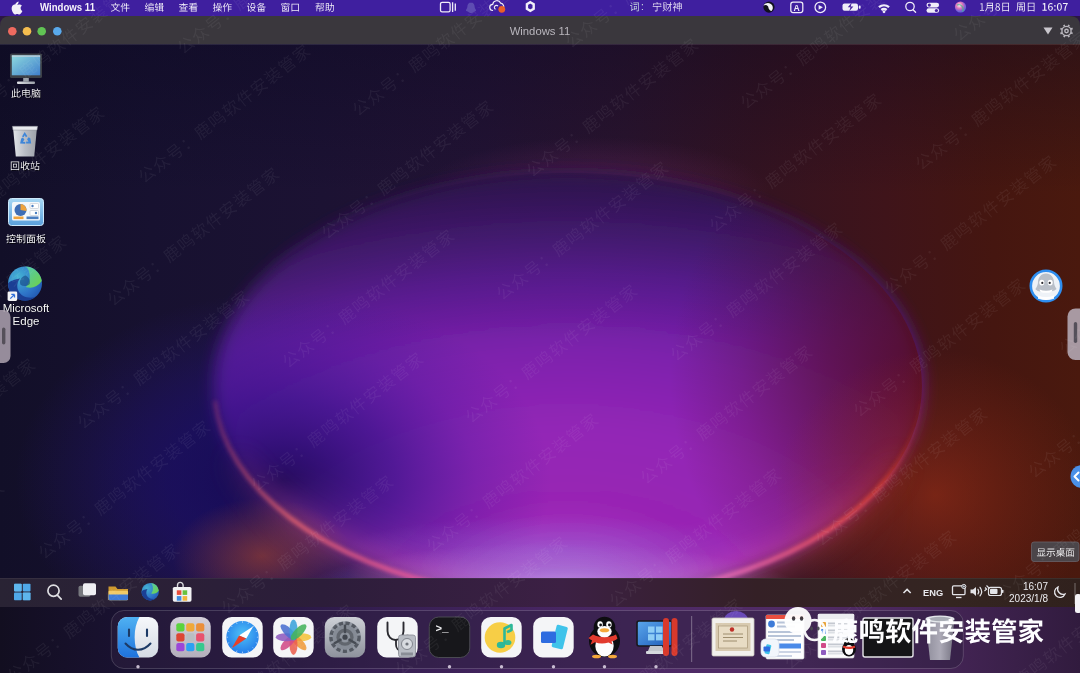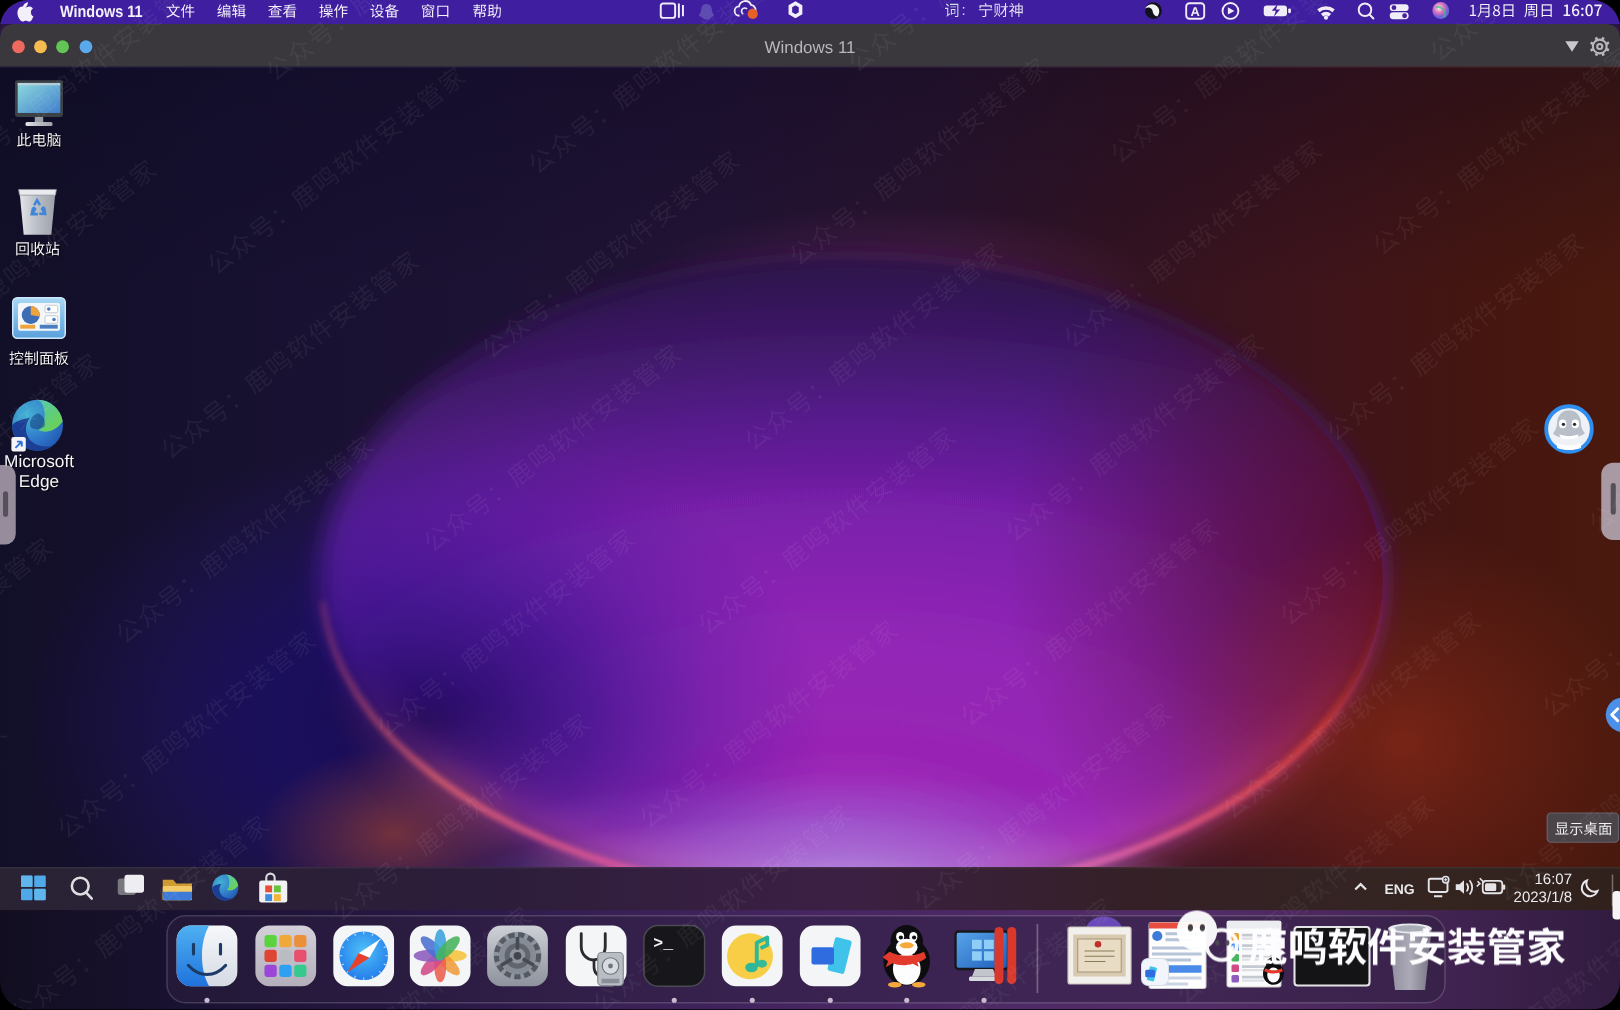--- a/index.html
+++ b/index.html
@@ -1,14 +1,14 @@
 <!DOCTYPE html>
 <html><head><meta charset="utf-8"><style>
 html,body{margin:0;padding:0;background:#000;}
-#s{position:relative;width:1080px;height:673px;overflow:hidden;font-family:"Liberation Sans",sans-serif;border-radius:19px;}
+#s{position:relative;width:1080px;height:673px;overflow:hidden;font-family:"Liberation Sans",sans-serif;}
 </style></head><body>
 <div id="s">
 <svg width="1080" height="673" viewBox="0 0 1080 673">
 <defs>
 <linearGradient id="macbg" x1="0" y1="0" x2="1080" y2="0" gradientUnits="userSpaceOnUse">
 <stop offset="0" stop-color="#120e20"></stop>
           <stop offset="0.12" stop-color="#1a1232"></stop>
 <stop offset="0.25" stop-color="#271743"></stop>
           <stop offset="0.38" stop-color="#392055"></stop>
 <stop offset="0.5" stop-color="#462561"></stop>

